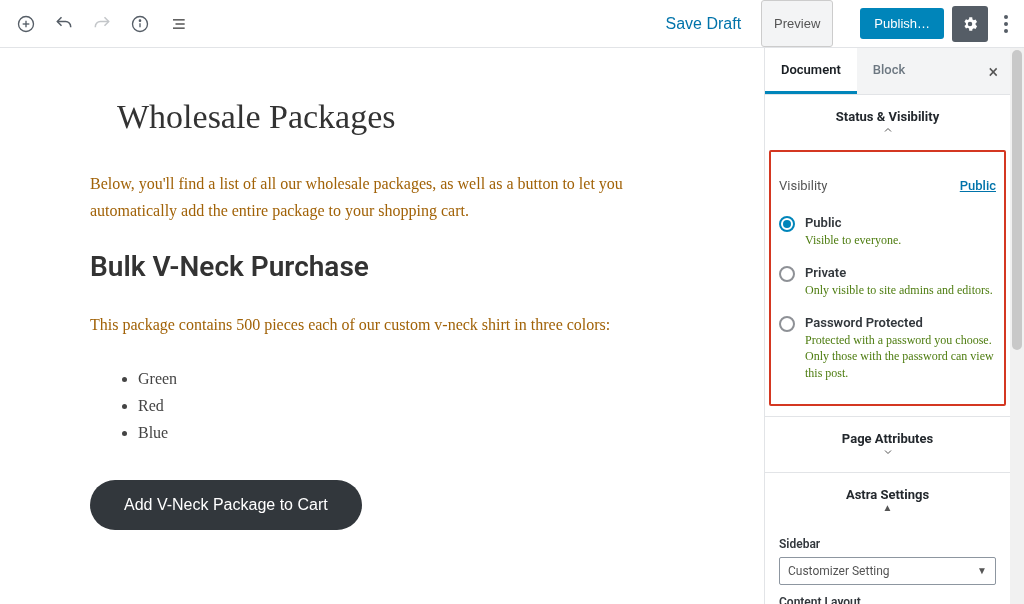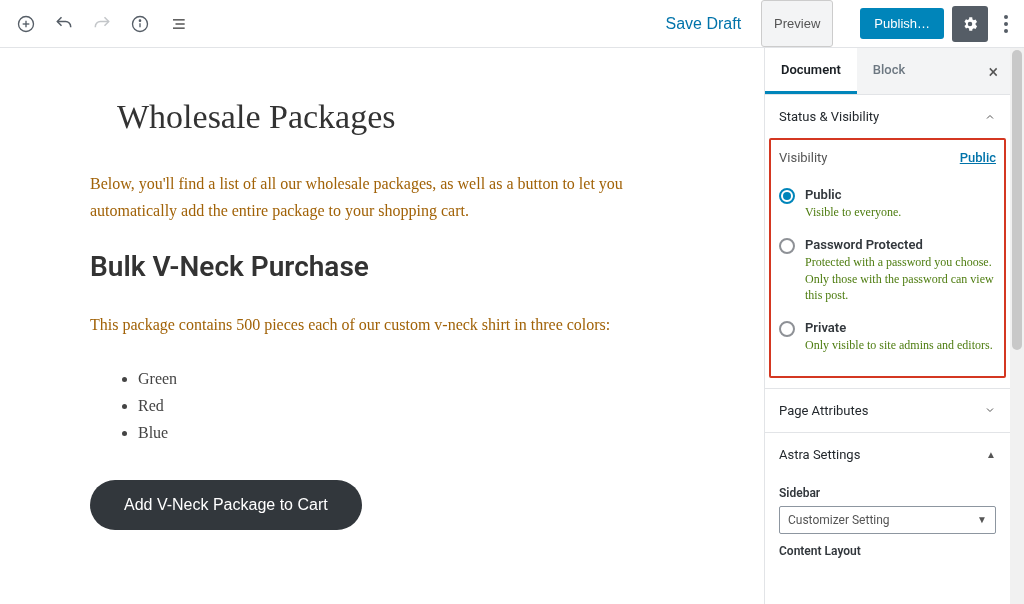--- a/index.html
+++ b/index.html
@@ -34,25 +34,25 @@
   
   .sidebar { width: 260px; border-left: 1px solid #e2e4e7; background: #fff; overflow-y: auto; position: relative; }
   .sidebar-scroll { position: absolute; right: 0; top: 0; width: 14px; height: 100%; background: #f1f1f1; }
   .sidebar-scroll-thumb { position: absolute; right: 2px; top: 2px; width: 10px; height: 300px; background: #c8c8c8; border-radius: 5px; }
   .sidebar-content { padding-right: 14px; }
   .tabs { display: flex; align-items: center; border-bottom: 1px solid #e2e4e7; position: relative; background: #f3f4f5; }
   .tab { padding: 14px 16px; font-size: 13px; color: #6c7781; cursor: pointer; border-bottom: 3px solid transparent; font-weight: 500;}
   .tab.active { color: #191e23; border-bottom-color: #0085ba; background: #fff; font-weight: 600; }
   .tab-close { margin-left: auto; padding: 0 12px; cursor: pointer; color: #555; font-size: 18px; }
   .panel { border-bottom: 1px solid #e2e4e7; }
-  .panel-head { display: flex; align-items: center; justify-content: space-between; padding: 14px 14px; cursor: pointer; font-weight: 400; font-size: 13px; }
+  .panel-head { display: flex; align-items: center; justify-content: space-between; padding: 14px 14px; cursor: pointer; font-weight: 700; font-size: 13px; flex-direction: column; }
   .panel-body { padding: 0 14px 14px 14px; }
   .kv { display: flex; justify-content: space-between; align-items: center; padding: 4px 0 14px 0; font-size: 13px; color: #555; }
   .kv a { color: #0073aa; text-decoration: underline; font-weight: 500;}
-  .highlight-box { border: 2px solid #d43721; margin: 0 4px 10px 4px; padding: 6px 8px 14px 8px; border-radius: 2px;}
+  .highlight-box { border: 2px solid #d43721; margin: 0 4px 10px 4px; padding: 22px 8px 14px 8px; border-radius: 2px;}
   .vis-title { font-weight: 600; color: #32373c; margin: 12px 0 12px 0; font-size: 13px; }
   .vis-opt { display: flex; gap: 10px; padding: 8px 0; }
   .radio { width: 16px; height: 16px; border: 2px solid #8e9196; border-radius: 50%; flex-shrink: 0; margin-top: 1px; display: flex; align-items: center; justify-content: center;}
   .radio.checked { border-color: #0085ba; }
   .radio.checked::after { content: ""; width: 8px; height: 8px; background: #0085ba; border-radius: 50%; }
   .vis-opt-body { flex: 1; }
   .vis-opt-label { font-weight: 600; font-size: 13px; color: #32373c; }
   .vis-opt-desc { font-size: 12px; color: #4d7c0f; line-height: 1.4; margin-top: 2px; font-family: Liberation Serif, serif;}
   .chev { width: 12px; height: 12px; }
   .field-label { font-size: 12px; font-weight: 600; color: #32373c; margin: 10px 0 6px 0; }
@@ -159,29 +159,29 @@
             <div class="vis-opt">
               <div class="radio checked"></div>
               <div class="vis-opt-body">
                 <div class="vis-opt-label">Public</div>
                 <div class="vis-opt-desc">Visible to everyone.</div>
               </div>
             </div>
             <div class="vis-opt">
               <div class="radio"></div>
               <div class="vis-opt-body">
-                <div class="vis-opt-label">Password Protected</div>
-                <div class="vis-opt-desc">Protected with a password you choose. Only those with the password can view this post.</div>
+                <div class="vis-opt-label">Private</div>
+                <div class="vis-opt-desc">Only visible to site admins and editors.</div>
               </div>
             </div>
             <div class="vis-opt">
               <div class="radio"></div>
               <div class="vis-opt-body">
-                <div class="vis-opt-label">Private</div>
-                <div class="vis-opt-desc">Only visible to site admins and editors.</div>
+                <div class="vis-opt-label">Password Protected</div>
+                <div class="vis-opt-desc">Protected with a password you choose. Only those with the password can view this post.</div>
               </div>
             </div>
           </div>
         </div>
 
         <div class="panel">
           <div class="panel-head">
             <span>Page Attributes</span>
             <span class="chev">
               <svg viewBox="0 0 24 24" fill="none" stroke="#555" stroke-width="2">

